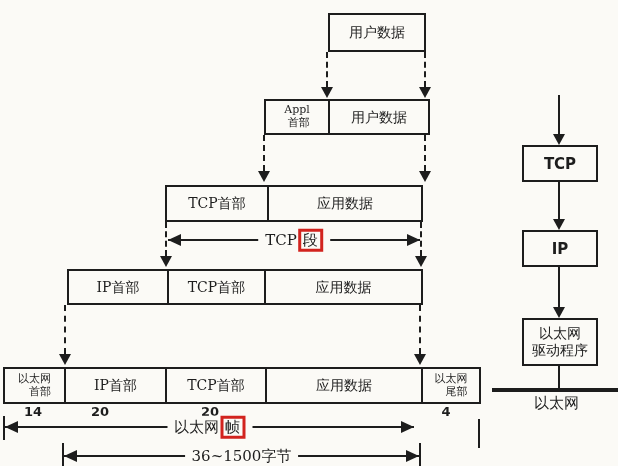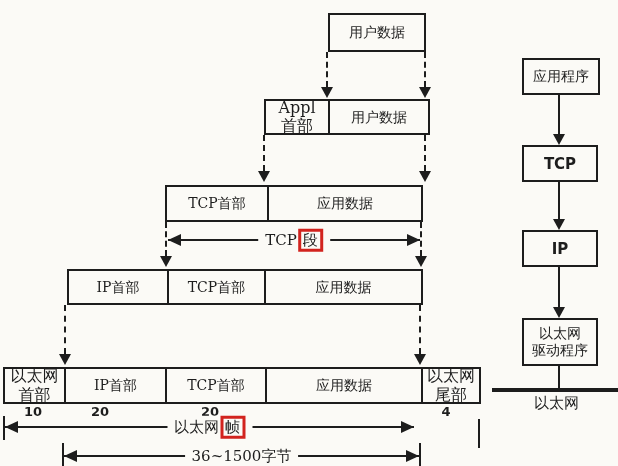--- a/index.html
+++ b/index.html
@@ -11,26 +11,26 @@
   body{font-family:"DejaVu Serif","Liberation Serif",serif;background:#e9e9e9;}
   .stage{
     position:relative;width:618px;height:466px;background:var(--bg);
     overflow:hidden;color:var(--ink);
   }
   .box{
     position:absolute;border:2px solid var(--ink);box-sizing:border-box;
     display:flex;background:var(--bg);
   }
   .cell{
-    display:flex;align-items:center;justify-content:center;text-align:center;
+    display:flex;align-items:center;justify-content:center;text-align:right;
     border-left:2px solid var(--ink);box-sizing:border-box;
     font-size:14px;line-height:1.15;white-space:pre-line;
   }
   .cell:first-child{border-left:none;}
-  .cell.small{font-size:16px;}
+  .cell.small{font-size:11px;}
   .vdash{position:absolute;width:0;border-left:2px dashed var(--ink);}
   .tri-down{position:absolute;width:0;height:0;
     border-left:6px solid transparent;border-right:6px solid transparent;
     border-top:11px solid var(--ink);}
   .vline{position:absolute;width:2px;background:var(--ink);}
   .hspan{position:absolute;text-decoration:underline;}
   .hspan .hline{position:absolute;left:0;right:0;top:50%;margin-top:-1px;height:2px;background:var(--ink);}
   .tri-left{position:absolute;left:0;top:50%;margin-top:-6px;width:0;height:0;
     border-top:6px solid transparent;border-bottom:6px solid transparent;
     border-right:13px solid var(--ink);}
@@ -114,21 +114,21 @@
   <div class="box" style="left:3px;top:367px;width:478px;height:37px">
     <div class="cell small" style="width:59px">以太网
 首部</div>
     <div class="cell" style="width:101px">IP首部</div>
     <div class="cell" style="width:100px">TCP首部</div>
     <div class="cell" style="width:156px">应用数据</div>
     <div class="cell small" style="flex:1">以太网
 尾部</div>
   </div>
 
-  <span class="num" style="left:13px;top:404px">10</span>
+  <span class="num" style="left:13px;top:404px">14</span>
   <span class="num" style="left:80px;top:404px">20</span>
   <span class="num" style="left:190px;top:404px">20</span>
   <span class="num" style="left:426px;top:404px">4</span>
 
   <div class="tick" style="left:3px;top:416px;height:24px"></div>
   <div class="tick" style="left:478px;top:419px;height:29px"></div>
   <div class="hspan" style="left:5px;top:416px;width:409px;height:22px">
     <div class="hline"></div>
     <div class="tri-left"></div>
     <div class="tri-right"></div>
@@ -137,21 +137,20 @@
 
   <div class="tick" style="left:62px;top:443px;height:23px"></div>
   <div class="tick" style="left:419px;top:443px;height:23px"></div>
   <div class="hspan" style="left:64px;top:445px;width:355px;height:22px">
     <div class="hline"></div>
     <div class="tri-left"></div>
     <div class="tri-right"></div>
     <span class="span-label">36~1500字节</span>
   </div>
 
-  <div class="pbox" style="left:522px;top:58px;width:78px;height:37px">应用程序</div>
 
   <div class="vline" style="left:558px;top:95px;height:40px"></div>
   <div class="tri-down" style="left:553px;top:134px"></div>
 
   <div class="pbox bold" style="left:522px;top:145px;width:76px;height:37px">TCP</div>
 
   <div class="vline" style="left:558px;top:182px;height:38px"></div>
   <div class="tri-down" style="left:553px;top:219px"></div>
 
   <div class="pbox bold" style="left:522px;top:230px;width:76px;height:37px">IP</div>

